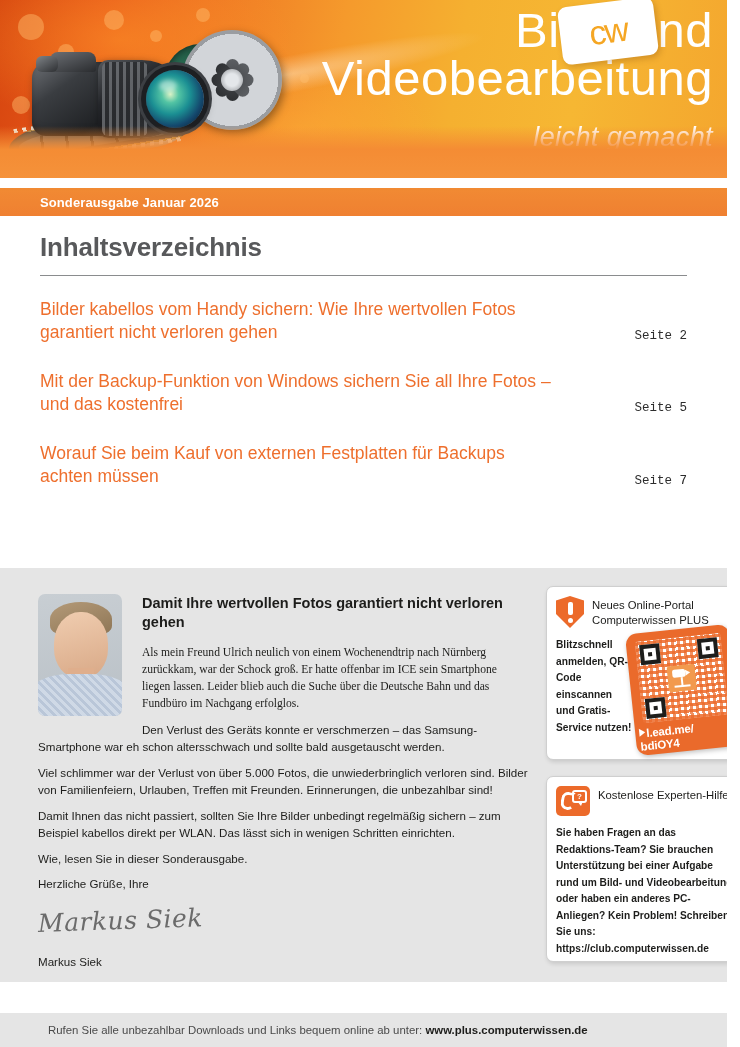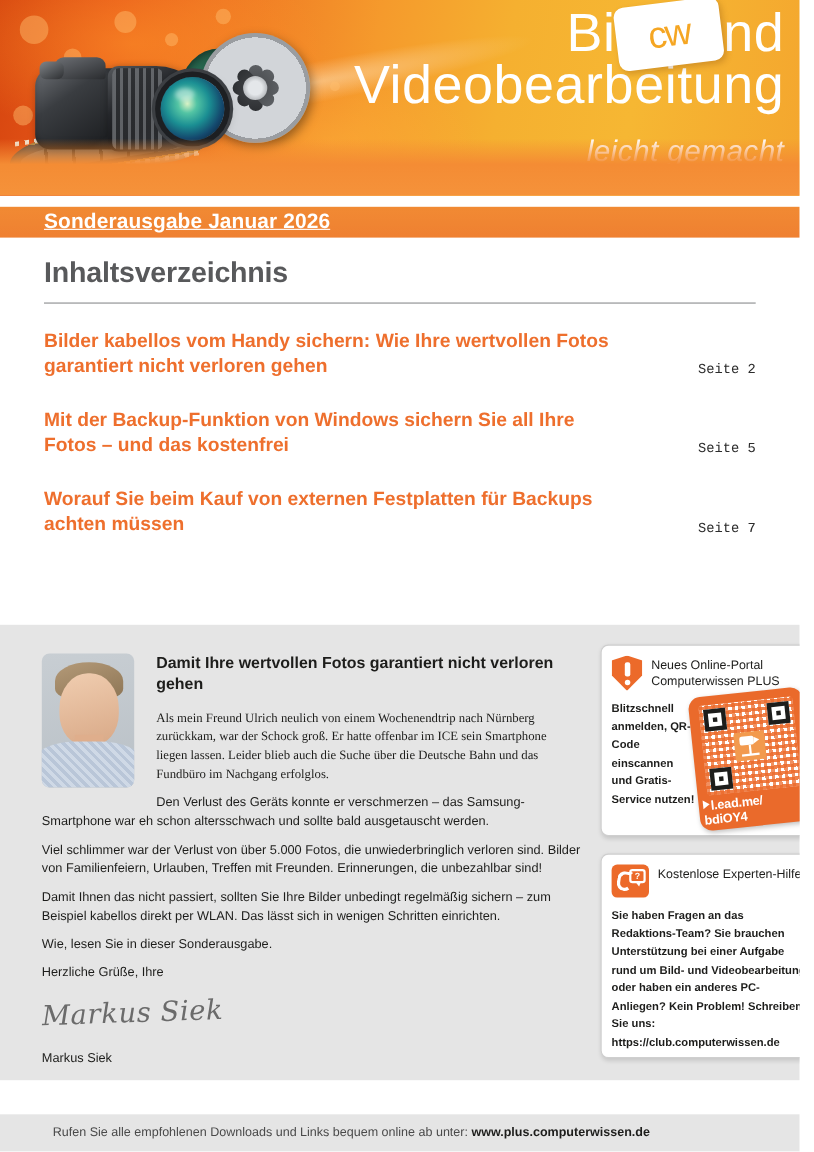--- a/index.html
+++ b/index.html
@@ -111,35 +111,35 @@
     display:flex; align-items:center; justify-content:center;
   }
   .cw-logo span { color:#f5a623; font-size: 34px; font-weight: 400; letter-spacing:-2px; line-height:1; }
 
   
   .issue-bar {
     position:absolute; left:0; top:188px; width:727px; height:28px;
     background: linear-gradient(180deg,#f18a33,#ef8031);
     display:flex; align-items:center;
   }
-  .issue-bar .txt { color:#fff; font-size: 19px; font-weight: bold; padding-left: 40px; letter-spacing:.1px;text-decoration:underline; }
+  .issue-bar .txt { color:#fff; font-size: 13px; font-weight: bold; padding-left: 40px; letter-spacing:.1px; }
 
   
   .toc { position:absolute; left:0; top:216px; width:727px; }
   .toc h1 {
     font-size: 26px; font-weight: bold; color:#58595b; padding: 16px 0 0 40px; letter-spacing:-.2px;
   }
   .toc .rule { margin: 12px 40px 0 40px; height:1px; background:#8a8c8e; }
   .toc-list { margin-top: 22px; }
   .toc-item {
     display:flex; align-items:flex-end; justify-content:space-between;
     padding: 0 40px 0 40px; margin-bottom: 26px;
   }
   .toc-item .title {
-    color:#ee6f2d; font-size: 17.5px; font-weight: bold; line-height: 1.32; max-width: 520px;
+    color:#ee6f2d; font-size: 17.5px; font-weight: normal; line-height: 1.32; max-width: 520px;
   }
   .toc-item .pg { color:#2c2c2c; font-size: 12.5px; white-space:nowrap; padding-bottom:1px;font-family:Liberation Mono, monospace; }
 
   
   .edit-band {
     position:absolute; left:0; top:568px; width:727px; height:414px;
     background:#e5e5e5;
   }
   .edit-left { position:absolute; left:38px; top:26px; width:490px; }
   .portrait {
@@ -407,18 +407,18 @@
       <div class="box-title">Kostenlose Experten-Hilfe</div>
     </div>
     <div class="box2-text">
       <span>Sie haben Fragen an das Redaktions-Team? Sie brauchen Unterstützung bei einer Aufgabe rund um Bild- und Videobearbeitung oder haben ein anderes PC-Anliegen? Kein Problem! Schreiben Sie uns:</span>
       <span class="url">https://club.computerwissen.de</span>
     </div>
   </div>
 
   <div class="footer-band">
     <div class="txt">
-      <span>Rufen Sie alle empfohlenen Downloads und Links bequem online ab unter: </span><b>www.plus.computerwissen.de</b>
+      <span>Rufen Sie alle unbezahlbar Downloads und Links bequem online ab unter: </span><b>www.plus.computerwissen.de</b>
     </div>
   </div>
 
   <div class="edge-right"></div>
 </div>
 
 </body></html>

